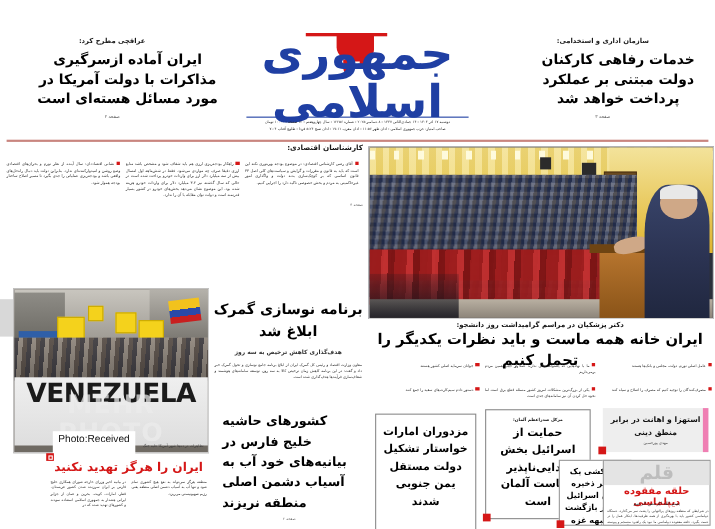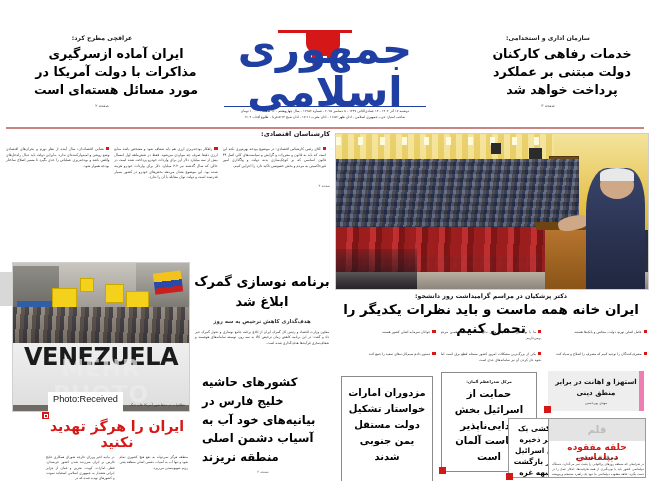--- a/index.html
+++ b/index.html
@@ -197,21 +197,21 @@
   .mid{position:absolute;left:192px;top:272px;width:140px;text-align:center;}
   .mid-head{font-size:13px;font-weight:700;line-height:1.5;color:#000;letter-spacing:-0.3px;}
   .mid-sub{font-size:5.4px;color:#333;margin-top:7px;font-weight:700;}
   .mid-body{margin-top:6px;font-size:3.4px;line-height:1.6;text-align:justify;color:#2a2a2a;padding:0 3px;}
 
   
   .btm-left{
     position:absolute;left:46px;top:418px;width:142px;
   }
   .btm-left-head{
-    font-size:14px;font-weight:700;color:#d51717;text-align:center;letter-spacing:-0.2px;
+    font-size:11px;font-weight:700;color:#d51717;text-align:center;letter-spacing:-0.2px;
   }
   .btm-left-body{
     margin-top:5px;display:flex;flex-direction:row-reverse;gap:5px;
     font-size:3.3px;line-height:1.6;text-align:justify;color:#2a2a2a;
   }
   .btm-left-body .col{font-size:3.3px;}
 
   .box{
     position:absolute;border:1px solid #8a8a8a;background:#fff;
     text-align:center;box-sizing:border-box;
@@ -242,21 +242,21 @@
   .pink-bar{position:absolute;right:0;top:0;width:5px;height:100%;background:#ef7fb3;}
   .pink-sq{position:absolute;left:544px;top:406px;width:7px;height:7px;background:#d51717;}
 
   .edit-box{
     position:absolute;left:548px;top:418px;width:98px;height:60px;
     border:1px solid #9a9a9a;background:#fff;box-sizing:border-box;
     overflow:hidden;
   }
   .edit-wm{
     position:absolute;left:0;top:0;width:100%;height:22px;
-    background:#e4e4e4;color:#bdbdbd;font-size:10px;font-weight:700;
+    background:#e4e4e4;color:#bdbdbd;font-size:17px;font-weight:700;
     text-align:center;line-height:22px;letter-spacing:2px;
   }
   .edit-head{
     position:absolute;left:0;top:23px;width:100%;text-align:center;
     font-size:9px;font-weight:700;color:#d51717;letter-spacing:-0.2px;
   }
   .edit-bism{
     position:absolute;left:0;top:36px;width:100%;text-align:center;
     font-size:4.2px;color:#222;
   }

